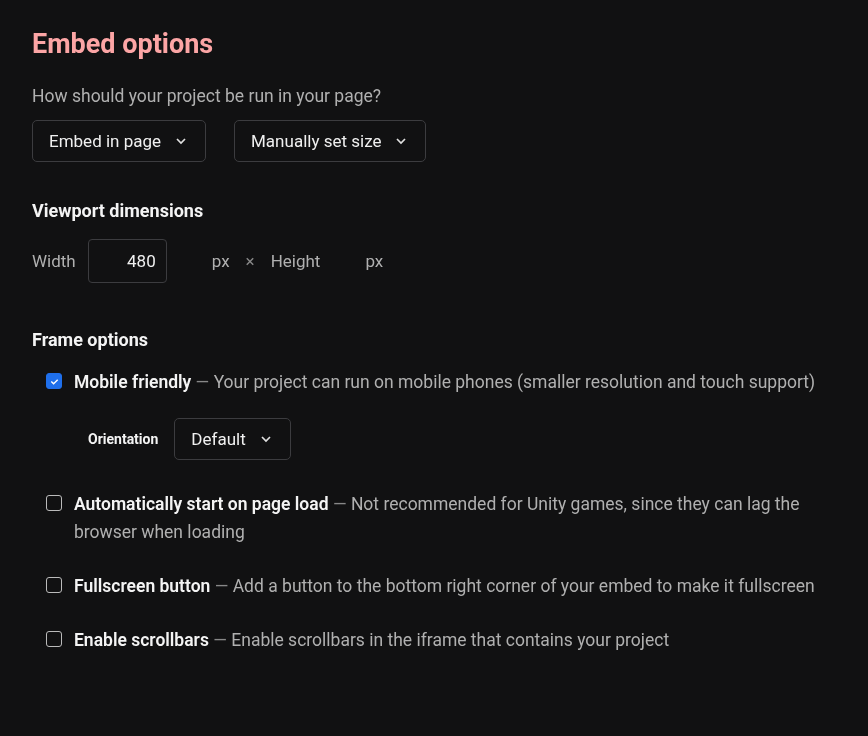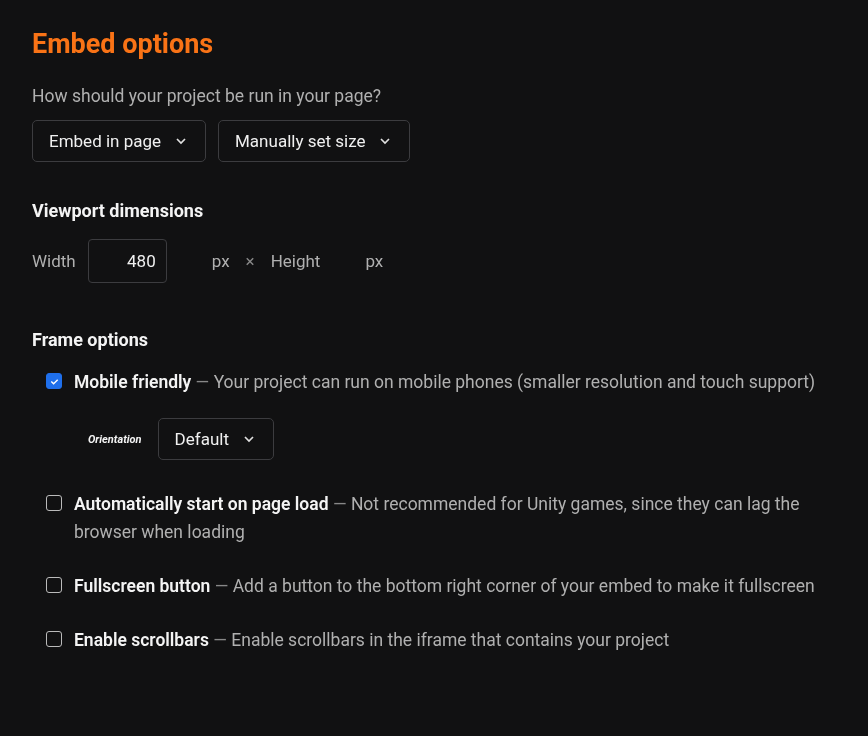--- a/index.html
+++ b/index.html
@@ -11,31 +11,31 @@
       background: #111112;
       color: #e0e0e0;
       font-family: -apple-system, BlinkMacSystemFont, "Segoe UI", Roboto, Helvetica, Arial, sans-serif;
       width: 868px;
       height: 736px;
       padding: 28px 32px;
     }
     .title {
       font-size: 27px;
       font-weight: 700;
-      color: #f97316;
+      color: #fca5a5;
       margin-bottom: 26px;
     }
     .prompt {
       font-size: 17.5px;
       color: #b0b0b0;
       margin-bottom: 14px;
     }
     .dropdown-row {
       display: flex;
-      gap: 12px;
+      gap: 28px;
       margin-bottom: 38px;
     }
     .dropdown {
       display: inline-flex;
       align-items: center;
       gap: 12px;
       border: 1px solid #3c3c3f;
       border-radius: 5px;
       padding: 10px 16px;
       font-size: 17px;
@@ -135,24 +135,23 @@
     }
     .orientation-row {
       display: flex;
       align-items: center;
       gap: 16px;
       padding-left: 56px;
       margin-bottom: 30px;
       margin-top: -4px;
     }
     .orientation-label {
-      font-size: 11px;
+      font-size: 14px;
       font-weight: 700;
       color: #f4f4f4;
-      font-style: italic;
     }
   </style>
 </head>
 <body>
 
 <h1 class="title">Embed options</h1>
 
 <p class="prompt">How should your project be run in your page?</p>
 
 <div class="dropdown-row">

